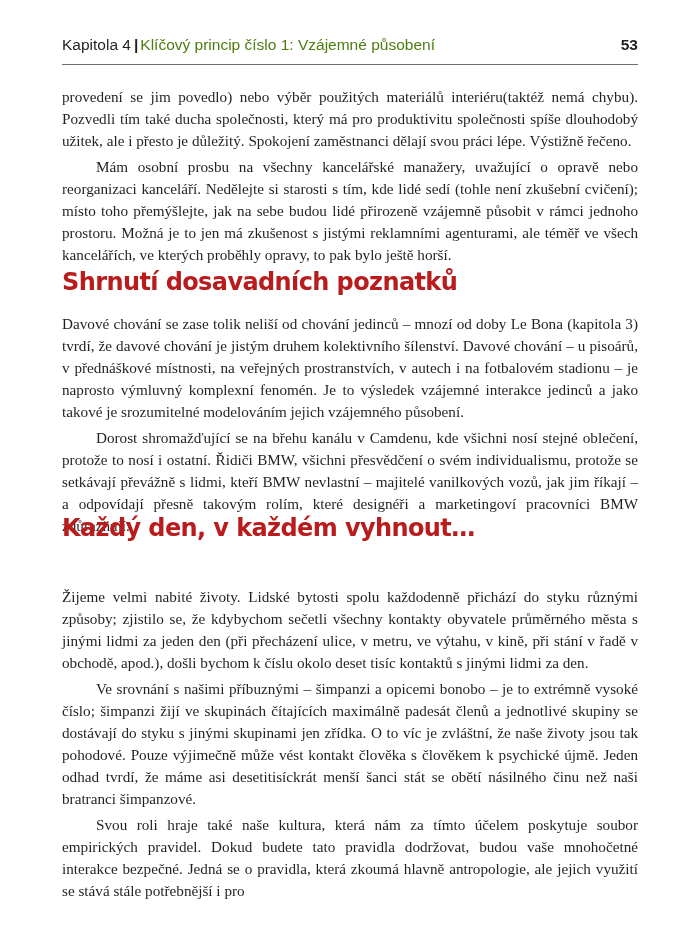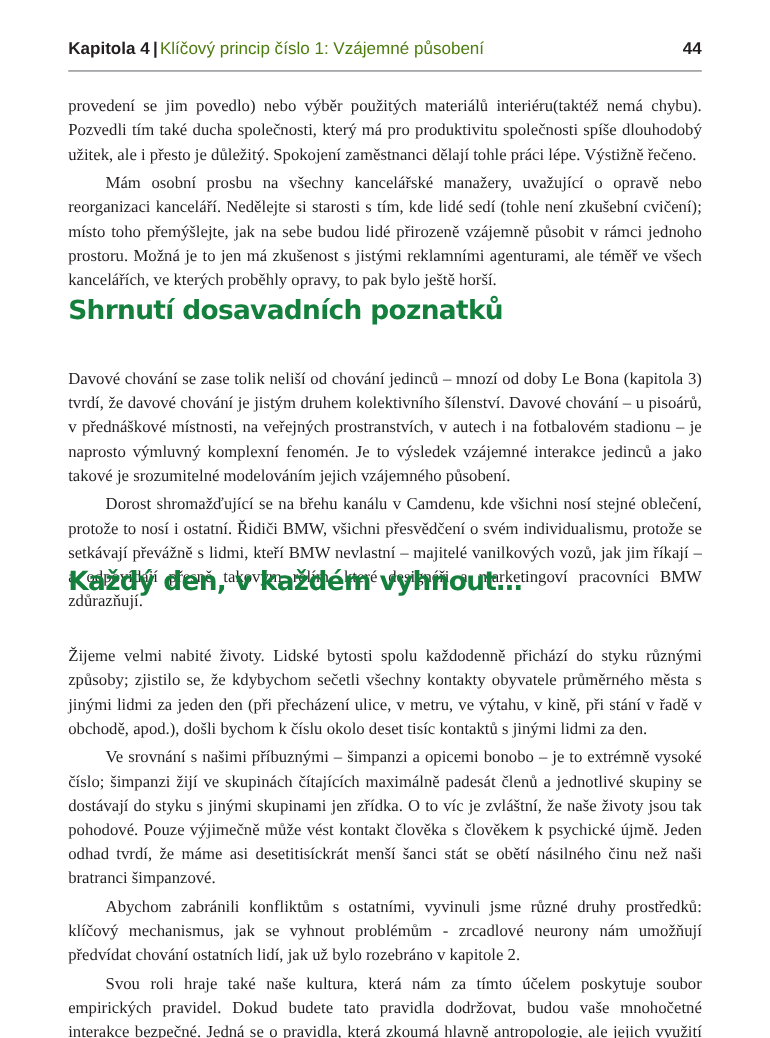--- a/index.html
+++ b/index.html
@@ -26,21 +26,21 @@
       top: 36px;
       width: 576px;
       height: 28px;
       border-bottom: 1px solid #6d6e71;
       font-family: "Liberation Sans", sans-serif;
       font-size: 15.5px;
       color: #231f20;
       white-space: nowrap;
     }
     .running-header .chapter {
-      font-weight: bold;
+      font-weight: normal;
     }
     .running-header .sep {
       font-weight: bold;
       margin: 0 2px 0 3px;
     }
     .running-header .subtitle {
       font-weight: normal;
       color: #4d7c0f;
     }
     .running-header .page-num {
@@ -68,54 +68,53 @@
     .body-text p + p {
       margin-top: 4px;
     }
     .heading {
       position: absolute;
       left: 0;
       font-family: "DejaVu Sans", sans-serif;
       font-weight: bold;
       font-size: 24px;
       letter-spacing: -0.6px;
-      color: #15803d;
+      color: #b91c1c;
       margin: 0;
       white-space: nowrap;
     }
     #block1 { top: 86px; }
     #heading1 { top: 268px; }
-    #block3 { top: 313px; margin-top: 21px; }
+    #block3 { top: 313px; }
     #heading2 { top: 514px; }
     #block4 { top: 586px; }
   </style>
 </head>
 <body>
 
 <div class="page">
 
   <div class="running-header">
     <span class="chapter">Kapitola 4</span><span class="sep">|</span><span class="subtitle">Klíčový princip číslo 1: Vzájemné působení</span>
-    <span class="page-num">44</span>
+    <span class="page-num">53</span>
   </div>
 
   <div class="body-text" id="block1">
-    <p>provedení se jim povedlo) nebo výběr použitých materiálů interiéru(taktéž nemá chybu). Pozvedli tím také ducha společnosti, který má pro produktivitu společnosti spíše dlouhodobý užitek, ale i přesto je důležitý. Spokojení zaměstnanci dělají tohle práci lépe. Výstižně řečeno.</p>
+    <p>provedení se jim povedlo) nebo výběr použitých materiálů interiéru(taktéž nemá chybu). Pozvedli tím také ducha společnosti, který má pro produktivitu společnosti spíše dlouhodobý užitek, ale i přesto je důležitý. Spokojení zaměstnanci dělají svou práci lépe. Výstižně řečeno.</p>
     <p class="indent">Mám osobní prosbu na všechny kancelářské manažery, uvažující o opravě nebo reorganizaci kanceláří. Nedělejte si starosti s tím, kde lidé sedí (tohle není zkušební cvičení); místo toho přemýšlejte, jak na sebe budou lidé přirozeně vzájemně působit v rámci jednoho prostoru. Možná je to jen má zkušenost s jistými reklamními agenturami, ale téměř ve všech kancelářích, ve kterých proběhly opravy, to pak bylo ještě horší.</p>
   </div>
 
   <h2 class="heading" id="heading1">Shrnutí dosavadních poznatků</h2>
 
   <div class="body-text" id="block3">
     <p>Davové chování se zase tolik neliší od chování jedinců – mnozí od doby Le Bona (kapitola 3) tvrdí, že davové chování je jistým druhem kolektivního šílenství. Davové chování – u pisoárů, v přednáškové místnosti, na veřejných prostranstvích, v autech i na fotbalovém stadionu – je naprosto výmluvný komplexní fenomén. Je to výsledek vzájemné interakce jedinců a jako takové je srozumitelné modelováním jejich vzájemného působení.</p>
     <p class="indent">Dorost shromažďující se na břehu kanálu v Camdenu, kde všichni nosí stejné oblečení, protože to nosí i ostatní. Řidiči BMW, všichni přesvědčení o svém individualismu, protože se setkávají převážně s lidmi, kteří BMW nevlastní – majitelé vanilkových vozů, jak jim říkají – a odpovídají přesně takovým rolím, které designéři a marketingoví pracovníci BMW zdůrazňují.</p>
   </div>
 
   <h2 class="heading" id="heading2">Každý den, v každém vyhnout…</h2>
 
   <div class="body-text" id="block4">
     <p>Žijeme velmi nabité životy. Lidské bytosti spolu každodenně přichází do styku různými způsoby; zjistilo se, že kdybychom sečetli všechny kontakty obyvatele průměrného města s jinými lidmi za jeden den (při přecházení ulice, v metru, ve výtahu, v kině, při stání v řadě v obchodě, apod.), došli bychom k číslu okolo deset tisíc kontaktů s jinými lidmi za den.</p>
     <p class="indent">Ve srovnání s našimi příbuznými – šimpanzi a opicemi bonobo – je to extrémně vysoké číslo; šimpanzi žijí ve skupinách čítajících maximálně padesát členů a jednotlivé skupiny se dostávají do styku s jinými skupinami jen zřídka. O to víc je zvláštní, že naše životy jsou tak pohodové. Pouze výjimečně může vést kontakt člověka s člověkem k psychické újmě. Jeden odhad tvrdí, že máme asi desetitisíckrát menší šanci stát se obětí násilného činu než naši bratranci šimpanzové.</p>
-    <p class="indent">Abychom zabránili konfliktům s ostatními, vyvinuli jsme různé druhy prostředků: klíčový mechanismus, jak se vyhnout problémům - zrcadlové neurony nám umožňují předvídat chování ostatních lidí, jak už bylo rozebráno v kapitole 2.</p>
     <p class="indent">Svou roli hraje také naše kultura, která nám za tímto účelem poskytuje soubor empirických pravidel. Dokud budete tato pravidla dodržovat, budou vaše mnohočetné interakce bezpečné. Jedná se o pravidla, která zkoumá hlavně antropologie, ale jejich využití se stává stále potřebnější i pro</p>
   </div>
 
 </div>
 
 </body></html>

